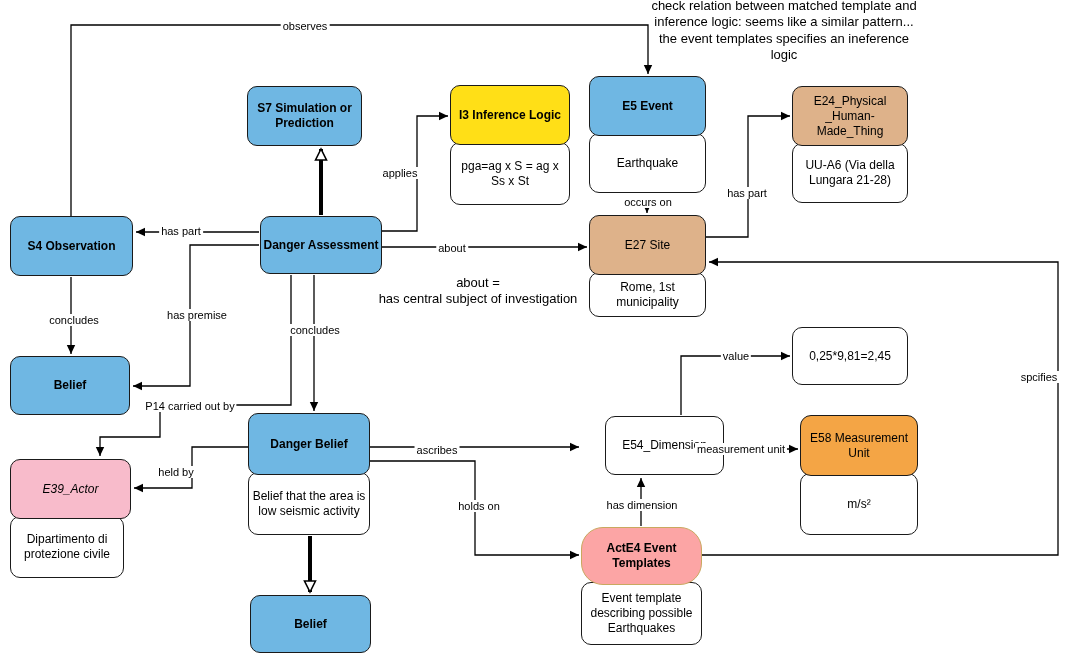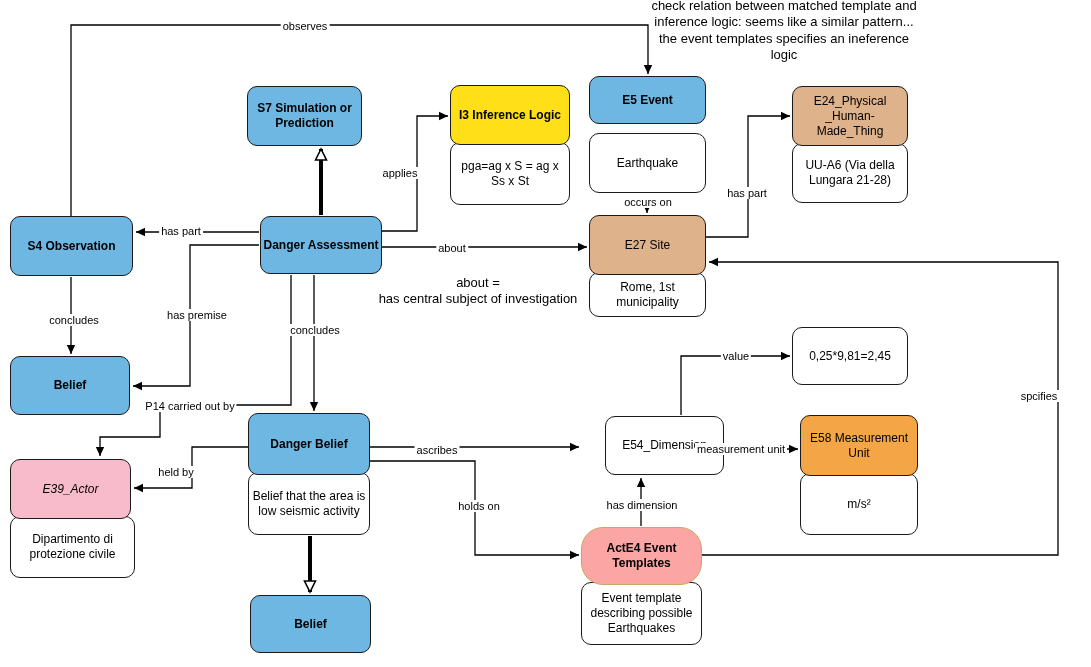--- a/index.html
+++ b/index.html
@@ -73,49 +73,49 @@
   <div class="node hdr blue" style="left:10px;top:216px;width:123px;height:60px;">S4 Observation</div>
   <div class="node hdr blue" style="left:247px;top:86px;width:115px;height:60px;">S7 Simulation or
 Prediction</div>
   <div class="node hdr blue" style="left:260px;top:216px;width:122px;height:58px;">Danger Assessment</div>
 
   <div class="node sub" style="left:450px;top:142px;width:120px;height:63px;">pga=ag x S = ag x
 Ss x St</div>
   <div class="node hdr yellow" style="left:450px;top:85px;width:120px;height:60px;">I3 Inference Logic</div>
 
   <div class="node sub" style="left:589px;top:133px;width:117px;height:60px;">Earthquake</div>
-  <div class="node hdr blue" style="left:589px;top:76px;width:117px;height:48px;">E5 Event</div>
+  <div class="node hdr blue" style="left:589px;top:76px;width:117px;height:60px;">E5 Event</div>
 
   <div class="node sub" style="left:792px;top:143px;width:116px;height:60px;">UU-A6 (Via della
 Lungara 21-28)</div>
   <div class="node hdr-reg tan" style="left:792px;top:86px;width:116px;height:60px;">E24_Physical
 _Human-Made_Thing</div>
 
   <div class="node sub" style="left:589px;top:272px;width:117px;height:45px;">Rome, 1st
 municipality</div>
   <div class="node hdr-reg tan" style="left:589px;top:215px;width:117px;height:60px;">E27 Site</div>
 
   <div class="node hdr blue" style="left:10px;top:356px;width:120px;height:59px;">Belief</div>
 
-  <div class="node sub" style="left:10px;top:516px;width:125px;height:62px;">Dipartimento di
+  <div class="node sub" style="left:10px;top:516px;width:114px;height:62px;">Dipartimento di
 protezione civile</div>
   <div class="node hdr-reg pink" style="left:10px;top:459px;width:121px;height:60px;font-style:italic;">E39_Actor</div>
 
   <div class="node sub" style="left:248px;top:472px;width:122px;height:63px;">Belief that the area is
 low seismic activity</div>
   <div class="node hdr blue" style="left:248px;top:413px;width:122px;height:62px;">Danger Belief</div>
 
   <div class="node hdr blue" style="left:250px;top:595px;width:121px;height:58px;">Belief</div>
 
   <div class="node" style="left:792px;top:327px;width:116px;height:58px;">0,25*9,81=2,45</div>
 
   <div class="node" style="left:581px;top:416px;width:119px;height:59px;margin-left:24px;">E54_Dimension</div>
 
   <div class="node sub" style="left:800px;top:473px;width:118px;height:62px;">m/s²</div>
-  <div class="node hdr-reg orange" style="left:800px;top:415px;width:118px;height:61px;">E58 Measurement
+  <div class="node hdr-reg orange" style="left:800px;top:415px;width:118px;height:61px;border-radius:11px;">E58 Measurement
 Unit</div>
 
   <div class="node sub" style="left:581px;top:582px;width:121px;height:63px;">Event template
 describing possible
 Earthquakes</div>
   <div class="node hdr cream" style="left:581px;top:527px;width:121px;height:58px;">ActE4 Event
 Templates</div>
 
   <span class="edge-label" style="left:305px;top:26px;text-align:right;">observes</span>
   <span class="edge-label" style="left:400px;top:173px;">applies</span>
@@ -126,21 +126,21 @@
   <span class="edge-label" style="left:74px;top:320px;">concludes</span>
   <span class="edge-label" style="left:197px;top:315px;">has premise</span>
   <span class="edge-label" style="left:315px;top:330px;">concludes</span>
   <span class="edge-label" style="left:190px;top:406px;">P14 carried out by</span>
   <span class="edge-label" style="left:176px;top:472px;">held by</span>
   <span class="edge-label" style="left:437px;top:450px;">ascribes</span>
   <span class="edge-label" style="left:479px;top:506px;">holds on</span>
   <span class="edge-label" style="left:736px;top:356px;">value</span>
   <span class="edge-label" style="left:741px;top:449px;">measurement unit</span>
   <span class="edge-label" style="left:642px;top:505px;">has dimension</span>
-  <span class="edge-label" style="left:1039px;top:377px;margin-top:19px;">spcifies</span>
+  <span class="edge-label" style="left:1039px;top:377px;">spcifies</span>
 
   <div class="note" style="left:784px;top:30px;width:270px;">check relation between matched template and
 inference logic: seems like a similar pattern...
 the event templates specifies an ineference logic</div>
   <div class="note" style="left:478px;top:291px;width:230px;">about =
 has central subject of investigation</div>
 
 </div>
 
 </body></html>

